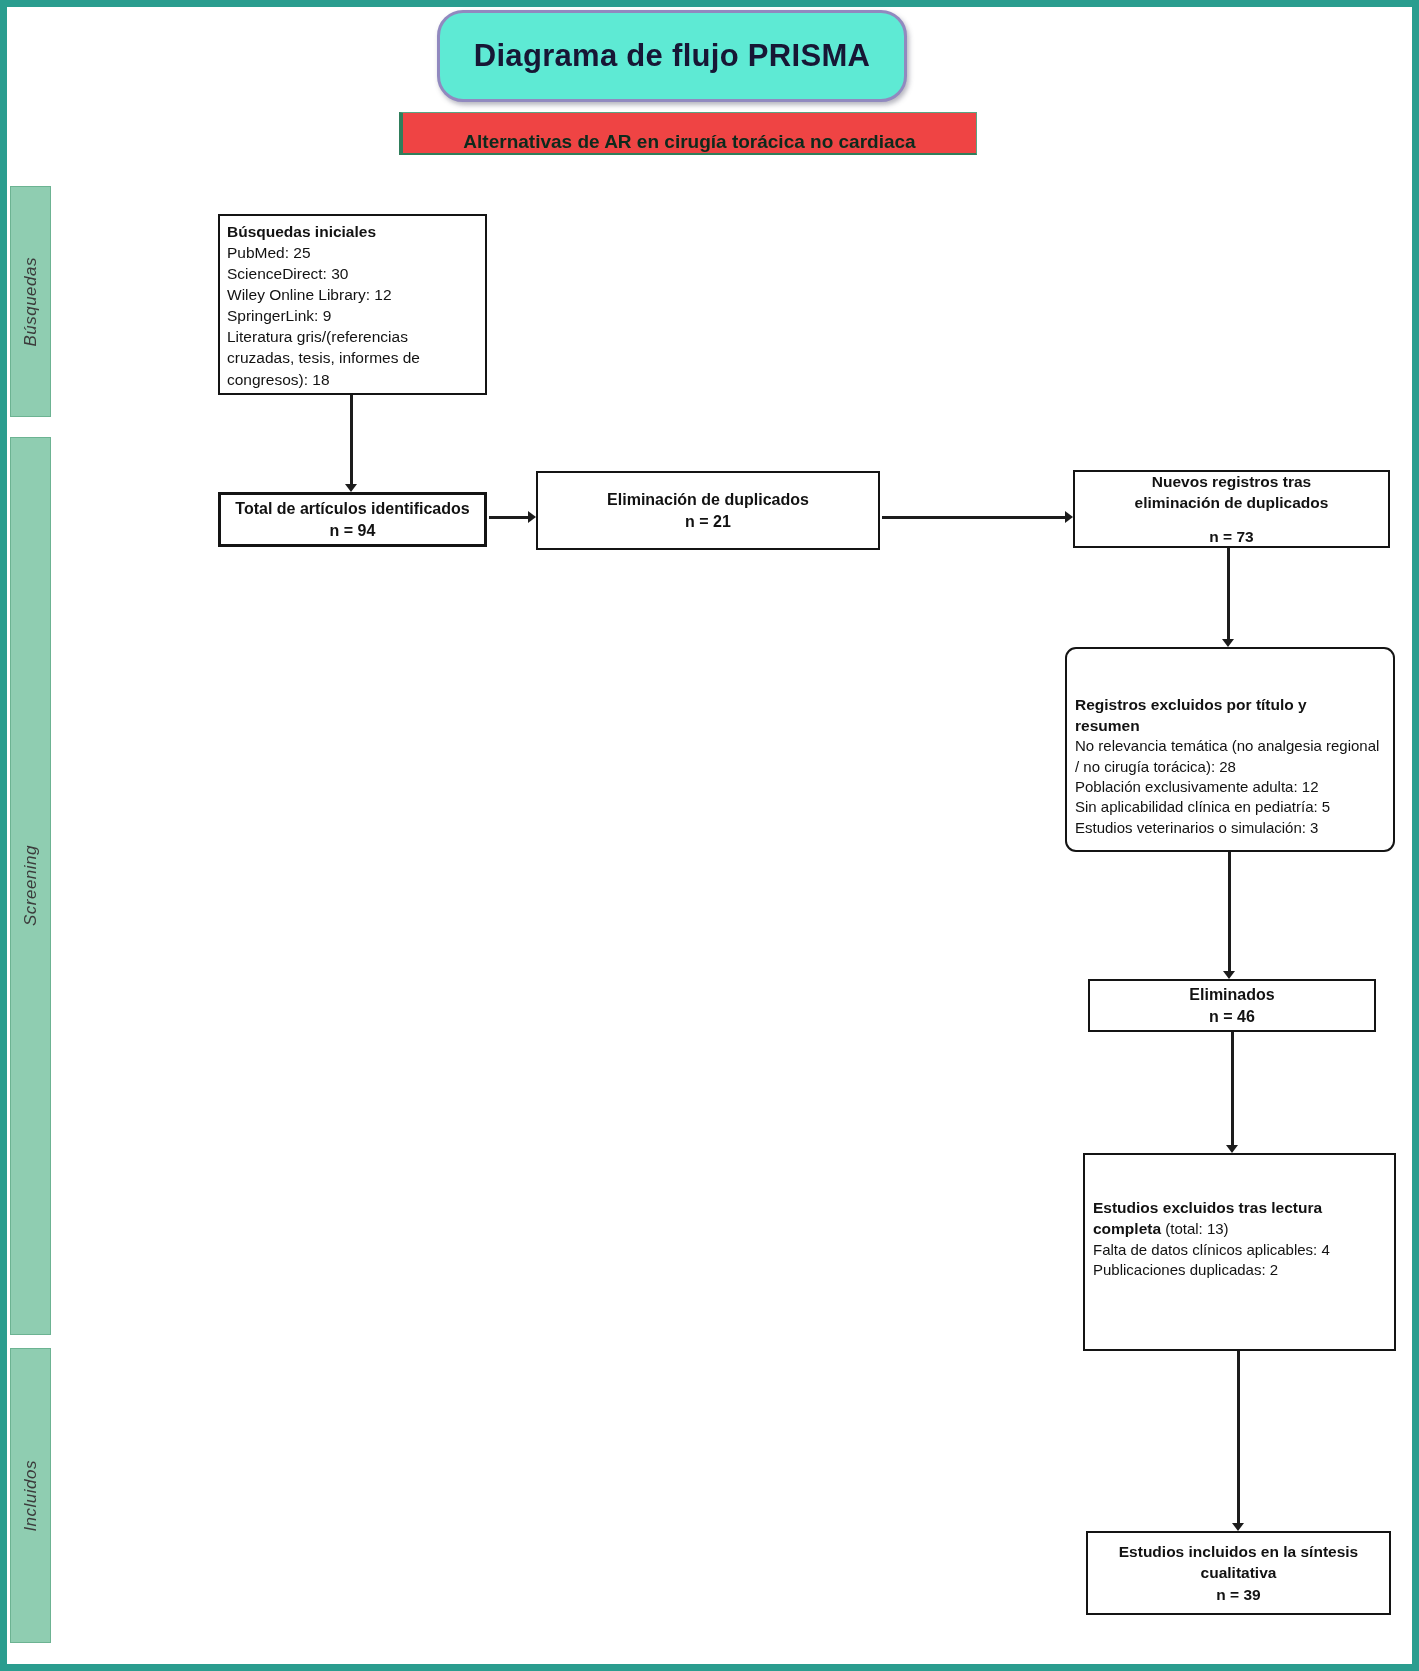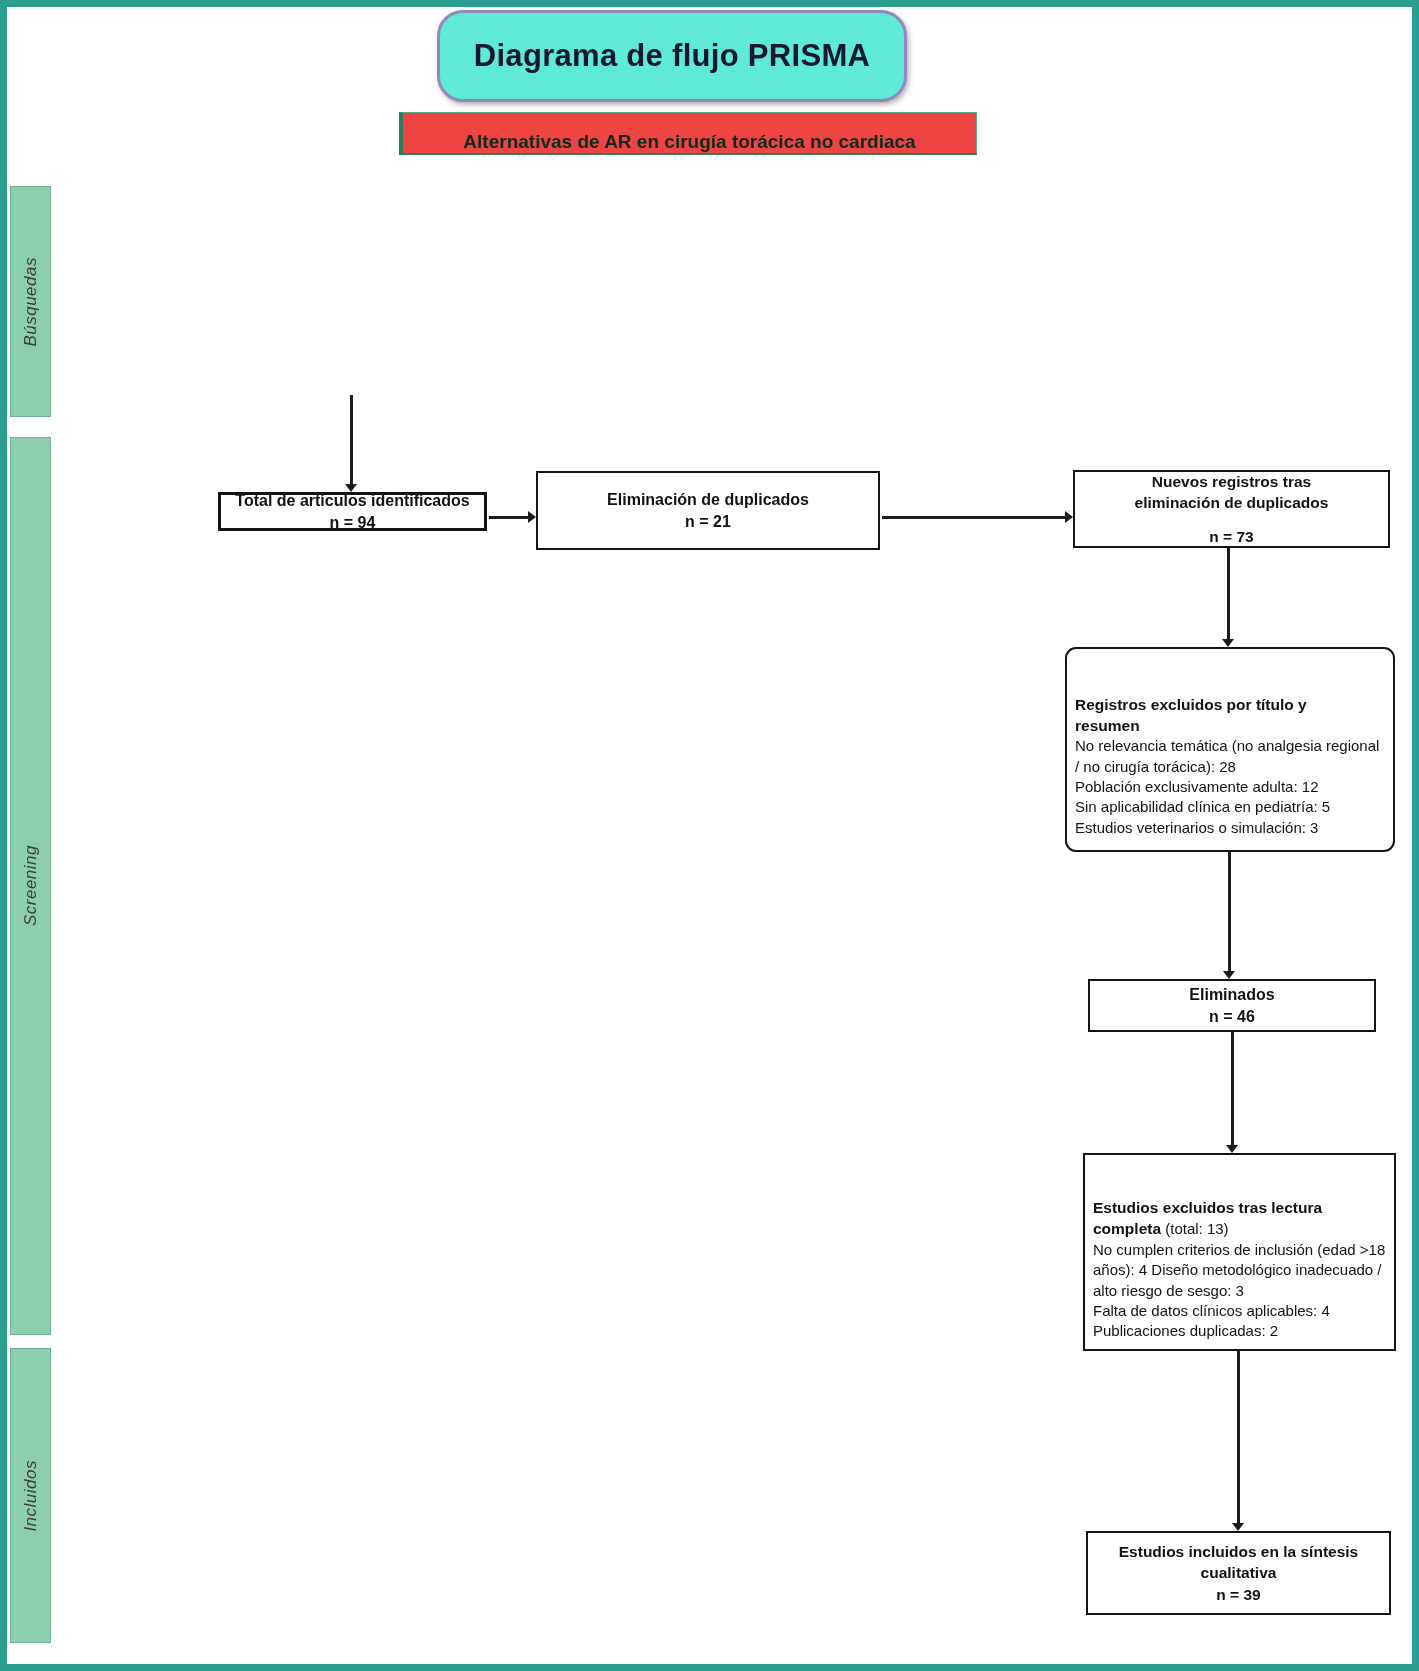--- a/index.html
+++ b/index.html
@@ -26,21 +26,21 @@
   .bar-screening{top:437px;height:896px;}
   .bar-incluidos{top:1348px;height:293px;}
 
   .fbox{position:absolute;background:#fff;border:2px solid #141414;box-sizing:border-box;
     font-size:15.5px;line-height:1.36;color:#121212;}
   .fbox .hd{font-weight:bold;}
   .fbox .nval{font-weight:bold;}
   .centered{display:flex;flex-direction:column;align-items:center;justify-content:center;text-align:center;}
 
   .box-initial{left:218px;top:214px;width:269px;height:181px;padding:5px 7px;}
-  .box-total{left:218px;top:492px;width:269px;height:39px;border-width:3px;font-size:16px;}
+  .box-total{left:218px;top:492px;width:269px;height:55px;border-width:3px;font-size:16px;}
   .box-dup{left:536px;top:471px;width:344px;height:79px;font-size:16px;}
   .box-new{left:1073px;top:470px;width:317px;height:78px;gap:12px;}
   .box-new .hd{max-width:230px;}
   .box-excl1{left:1065px;top:647px;width:330px;height:205px;padding:45px 8px 6px;font-size:15px;border-radius:11px;}
   .box-excl1 .hd{font-size:15.5px;max-width:272px;}
   .box-elim{left:1088px;top:979px;width:288px;height:53px;font-size:16px;}
   .box-excl2{left:1083px;top:1153px;width:313px;height:198px;padding:42px 8px 6px;font-size:15px;}
   .box-excl2 .hd-wrap{max-width:288px;}
   .box-excl2 .hd{font-size:15.5px;}
   .box-excl2 .total{font-weight:normal;}
@@ -72,20 +72,28 @@
   <div class="side-bar bar-busquedas">
     <span class="label">Búsquedas</span>
   </div>
   <div class="side-bar bar-screening">
     <span class="label">Screening</span>
   </div>
   <div class="side-bar bar-incluidos">
     <span class="label">Incluidos</span>
   </div>
 
+  <div class="fbox box-initial">
+    <span class="line hd">Búsquedas iniciales</span>
+    <span class="line">PubMed: 25</span>
+    <span class="line">ScienceDirect: 30</span>
+    <span class="line">Wiley Online Library: 12</span>
+    <span class="line">SpringerLink: 9</span>
+    <span class="line">Literatura gris/(referencias cruzadas, tesis, informes de congresos): 18</span>
+  </div>
 
   <div class="fbox centered box-total">
     <span class="hd">Total de artículos identificados</span>
     <span class="nval">n = 94</span>
   </div>
 
   <div class="fbox centered box-dup">
     <span class="hd">Eliminación de duplicados</span>
     <span class="nval">n = 21</span>
   </div>
@@ -104,21 +112,20 @@
   </div>
 
   <div class="fbox centered box-elim">
     <span class="hd">Eliminados</span>
     <span class="nval">n = 46</span>
   </div>
 
   <div class="fbox box-excl2">
     <span class="line hd-wrap"><span class="hd">Estudios excluidos tras lectura completa</span>
       <span class="total">(total: 13)</span></span>
-    <span class="line">No cumplen criterios de inclusión (edad &gt;18 años): 4  Diseño metodológico inadecuado / alto riesgo de sesgo: 3</span>
     <span class="line">Falta de datos clínicos aplicables: 4</span>
     <span class="line">Publicaciones duplicadas: 2</span>
   </div>
 
   <div class="fbox centered box-incl">
     <span class="hd">Estudios incluidos en la síntesis cualitativa</span>
     <span class="nval">n = 39</span>
   </div>
 
   <div class="connector" style="left:350px;top:395px;width:3px;height:90px;"></div>

